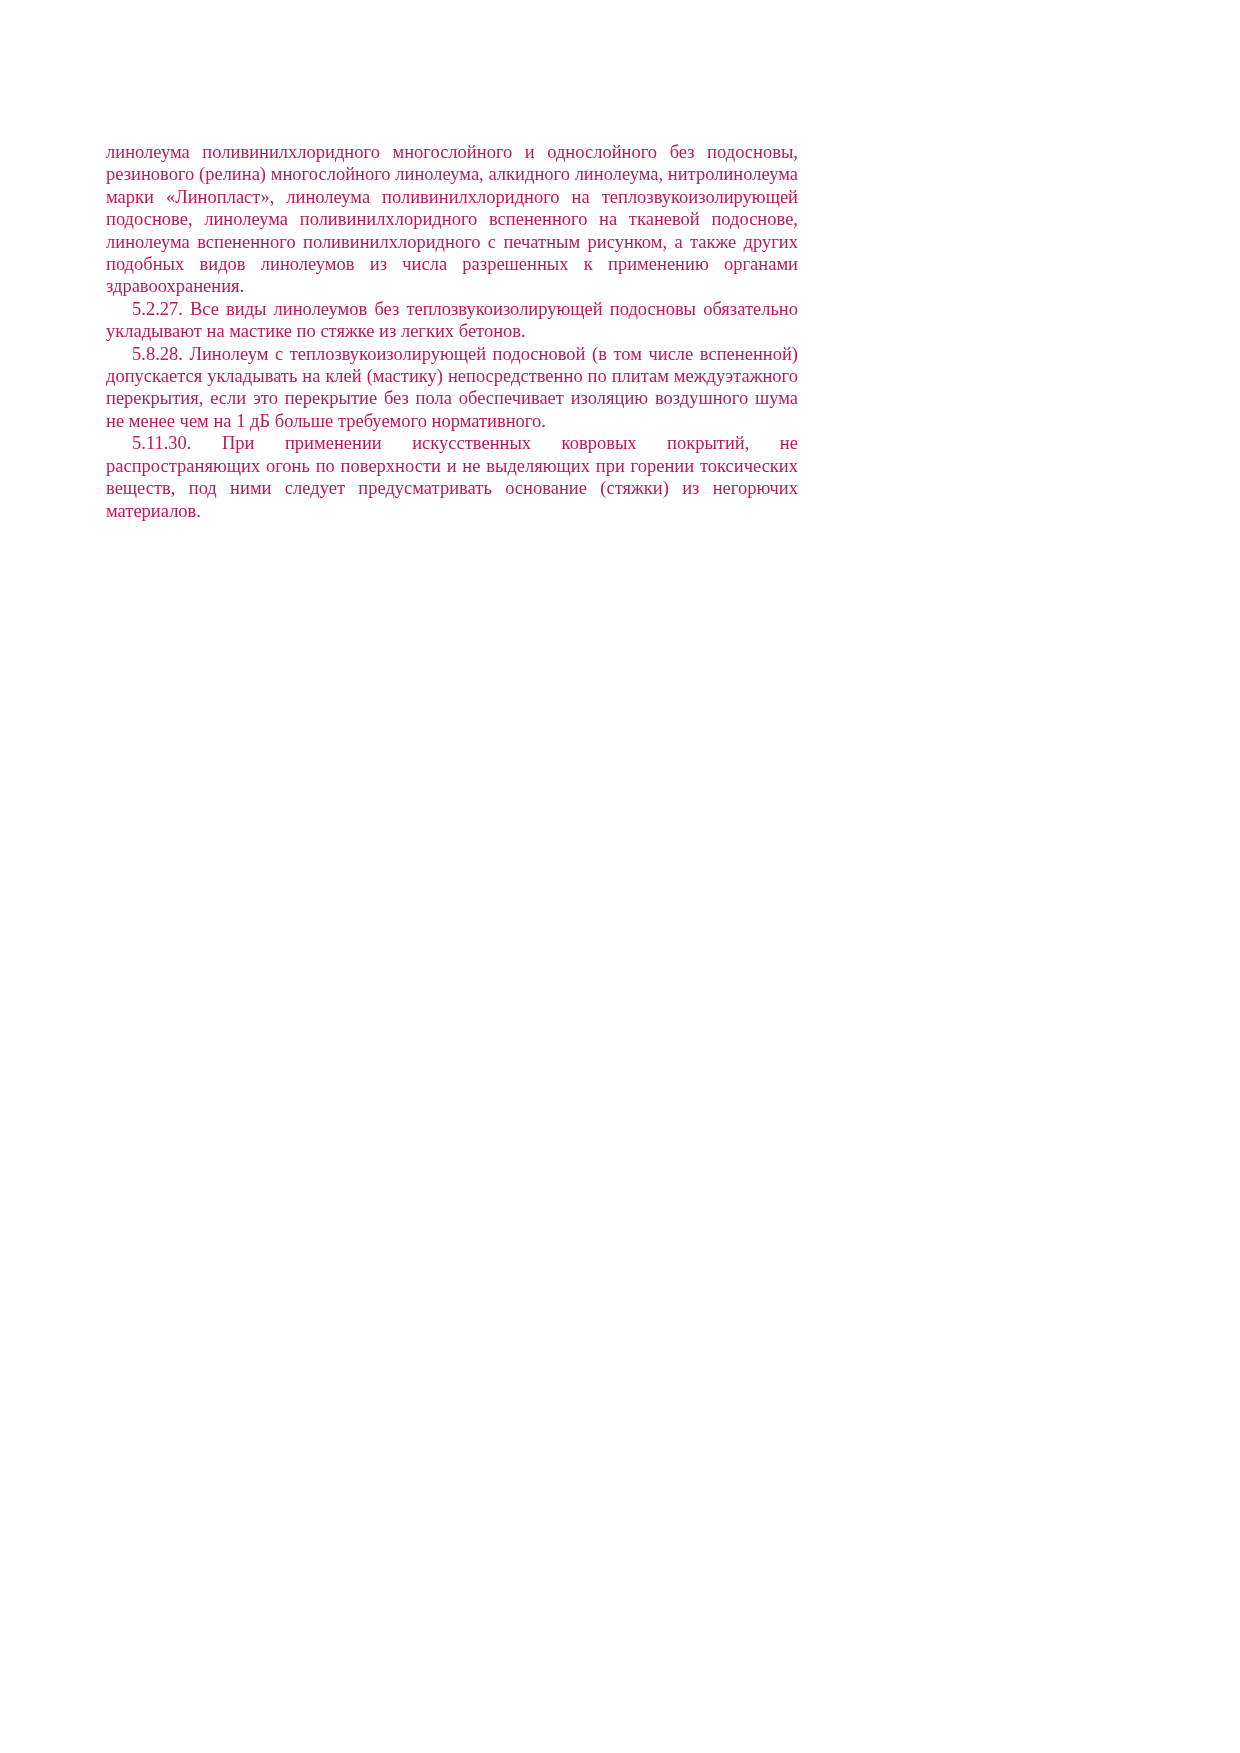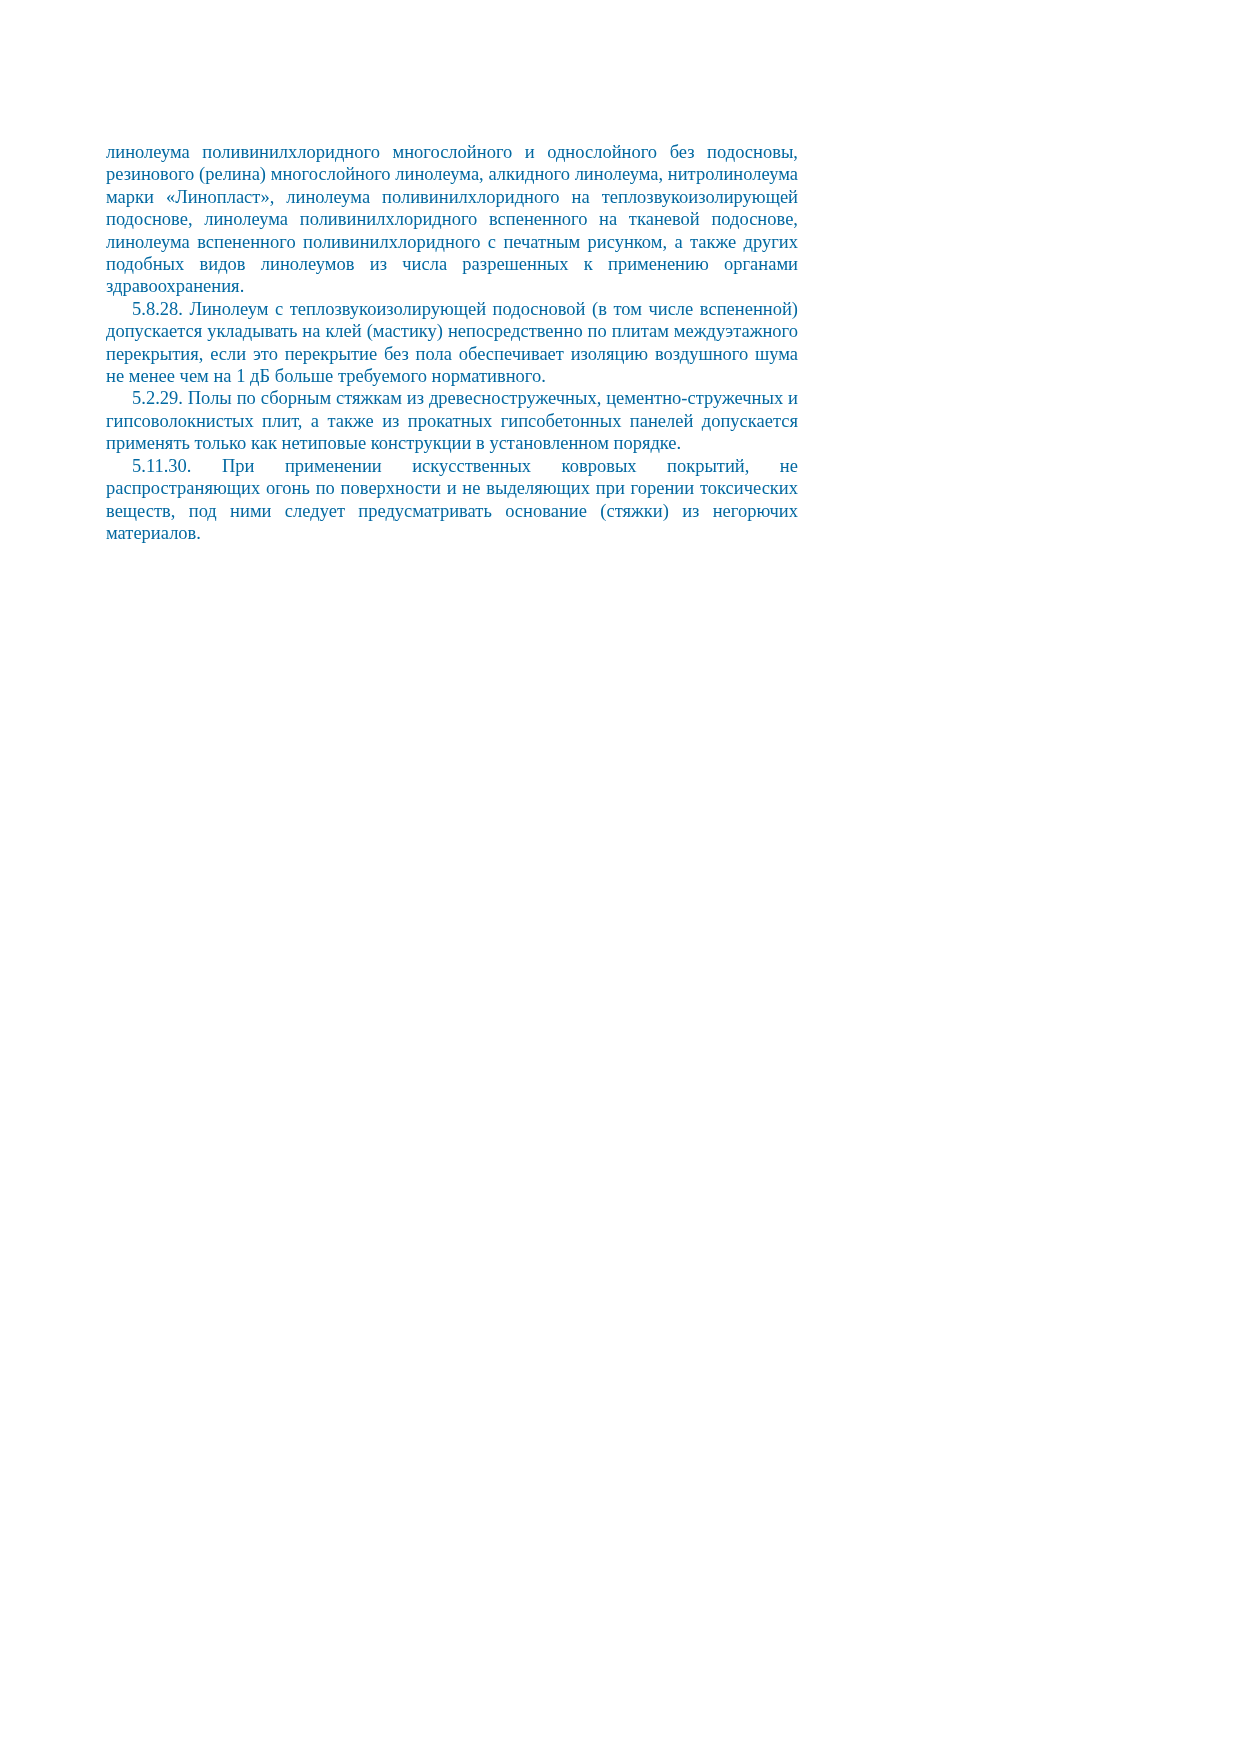--- a/index.html
+++ b/index.html
@@ -36,19 +36,19 @@
     text-indent: 0;
   }
   .para.indent {
     text-indent: 26px;
   }
 </style>
 </head>
 <body style="background: rgb(255, 255, 255);">
 
 <div class="page">
-  <div class="text-block" style="color: #0369a1;">
+  <div class="text-block" style="color: #be185d;">
       <p class="para">линолеума поливинилхлоридного многослойного и однослойного без подосновы, резинового (релина) многослойного линолеума, алкидного линолеума, нитролинолеума марки «Линопласт», линолеума поливинилхлоридного на теплозвукоизолирующей подоснове, линолеума поливинилхлоридного вспененного на тканевой подоснове, линолеума вспененного поливинилхлоридного с печатным рисунком, а также других подобных видов линолеумов из числа разрешенных к применению органами здравоохранения.</p>
+      <p class="para indent">5.2.27. Все виды линолеумов без теплозвукоизолирующей подосновы обязательно укладывают на мастике по стяжке из легких бетонов.</p>
       <p class="para indent">5.8.28. Линолеум с теплозвукоизолирующей подосновой (в том числе вспененной) допускается укладывать на клей (мастику) непосредственно по плитам междуэтажного перекрытия, если это перекрытие без пола обеспечивает изоляцию воздушного шума не менее чем на 1 дБ больше требуемого нормативного.</p>
-      <p class="para indent">5.2.29. Полы по сборным стяжкам из древесностружечных, цементно-стружечных и гипсоволокнистых плит, а также из прокатных гипсобетонных панелей допускается применять только как нетиповые конструкции в установленном порядке.</p>
       <p class="para indent">5.11.30. При применении искусственных ковровых покрытий, не распространяющих огонь по поверхности и не выделяющих при горении токсических веществ, под ними следует предусматривать основание (стяжки) из негорючих материалов.</p>
     </div>
 </div>
 
 </body></html>

